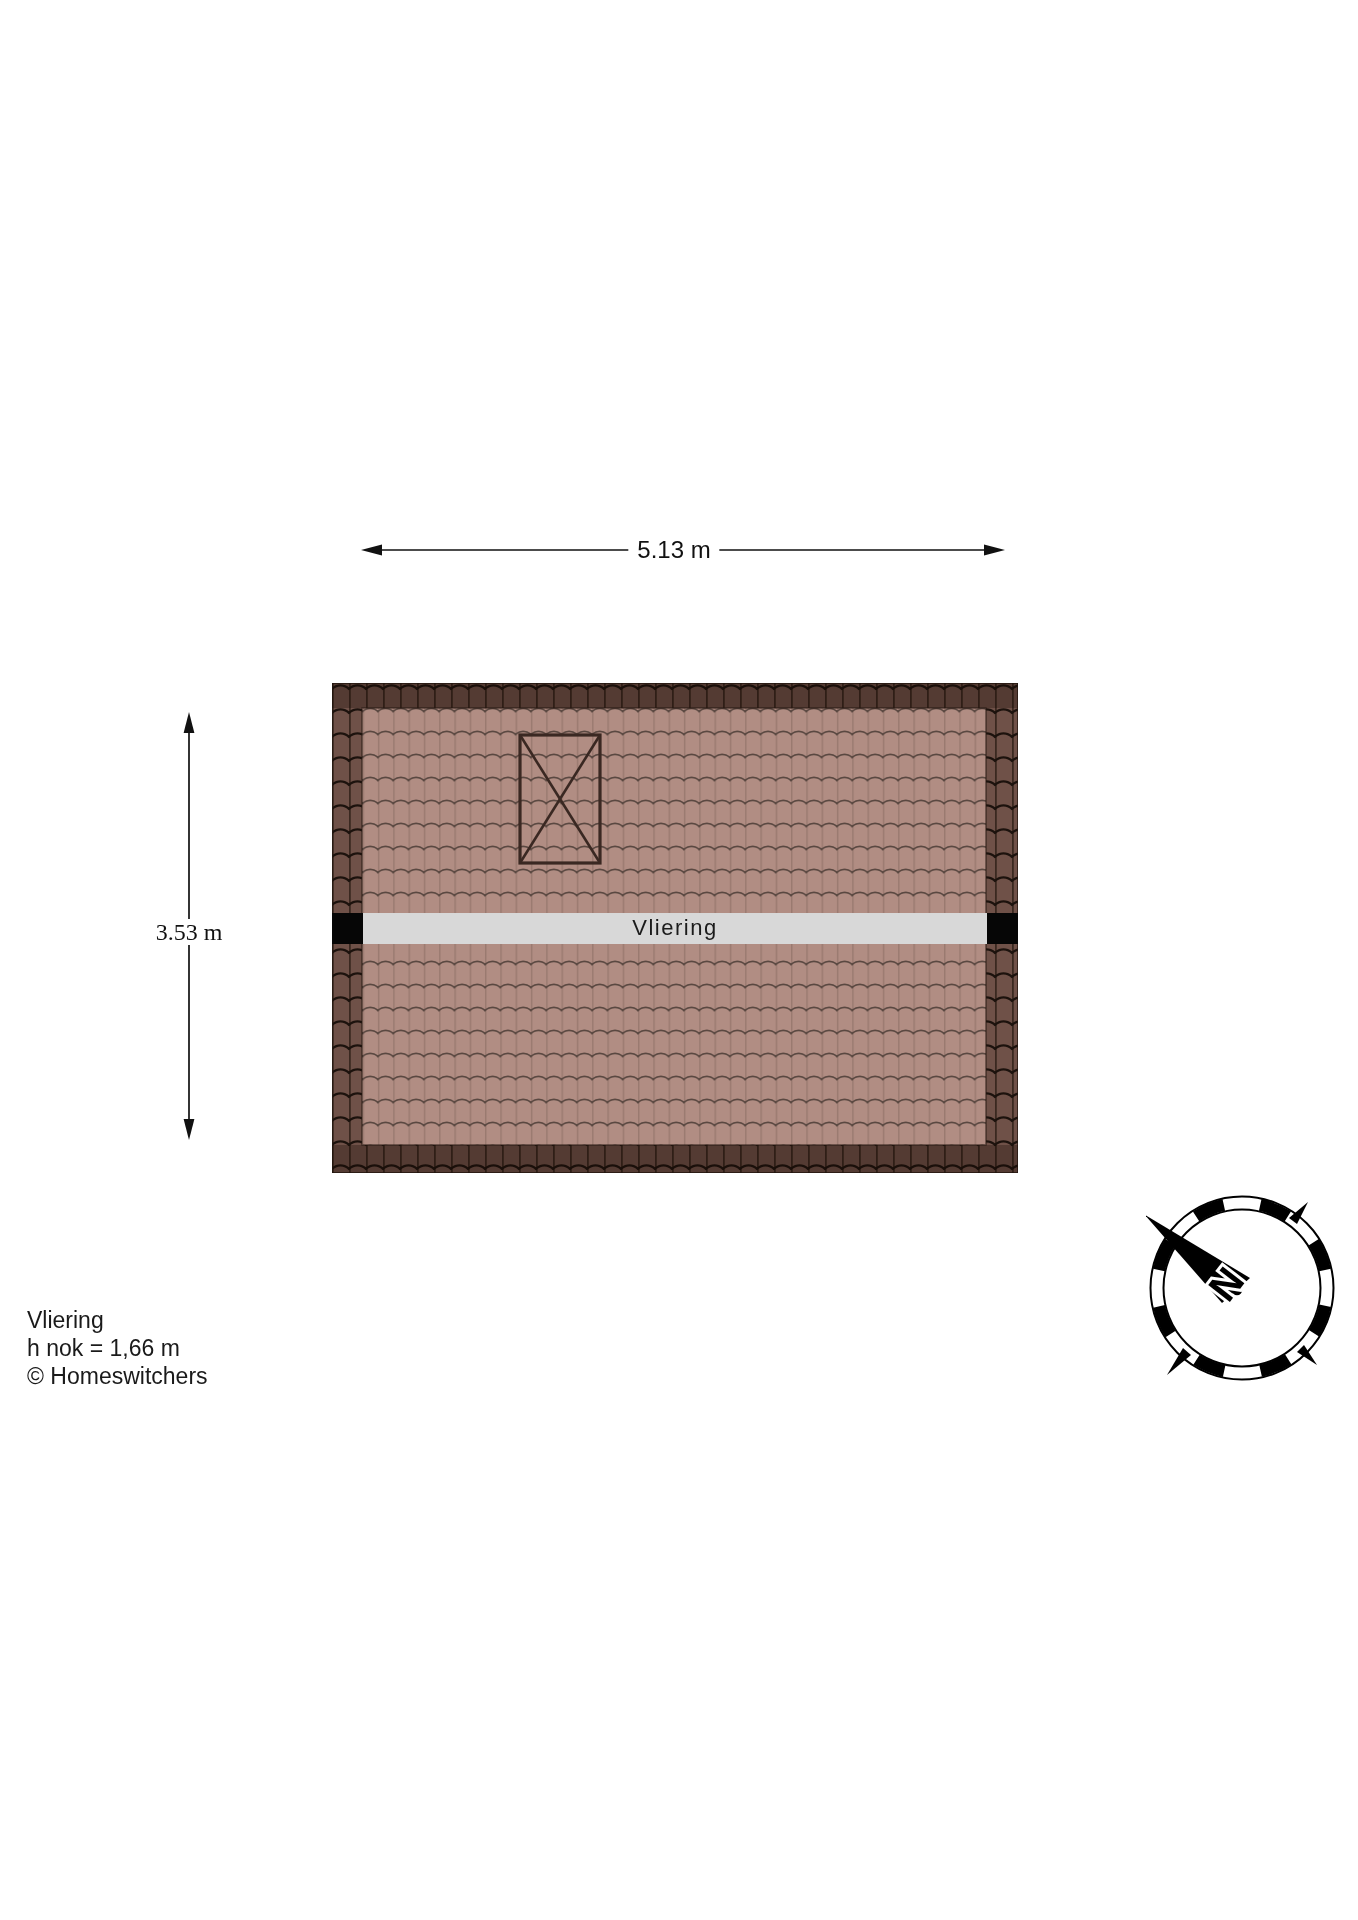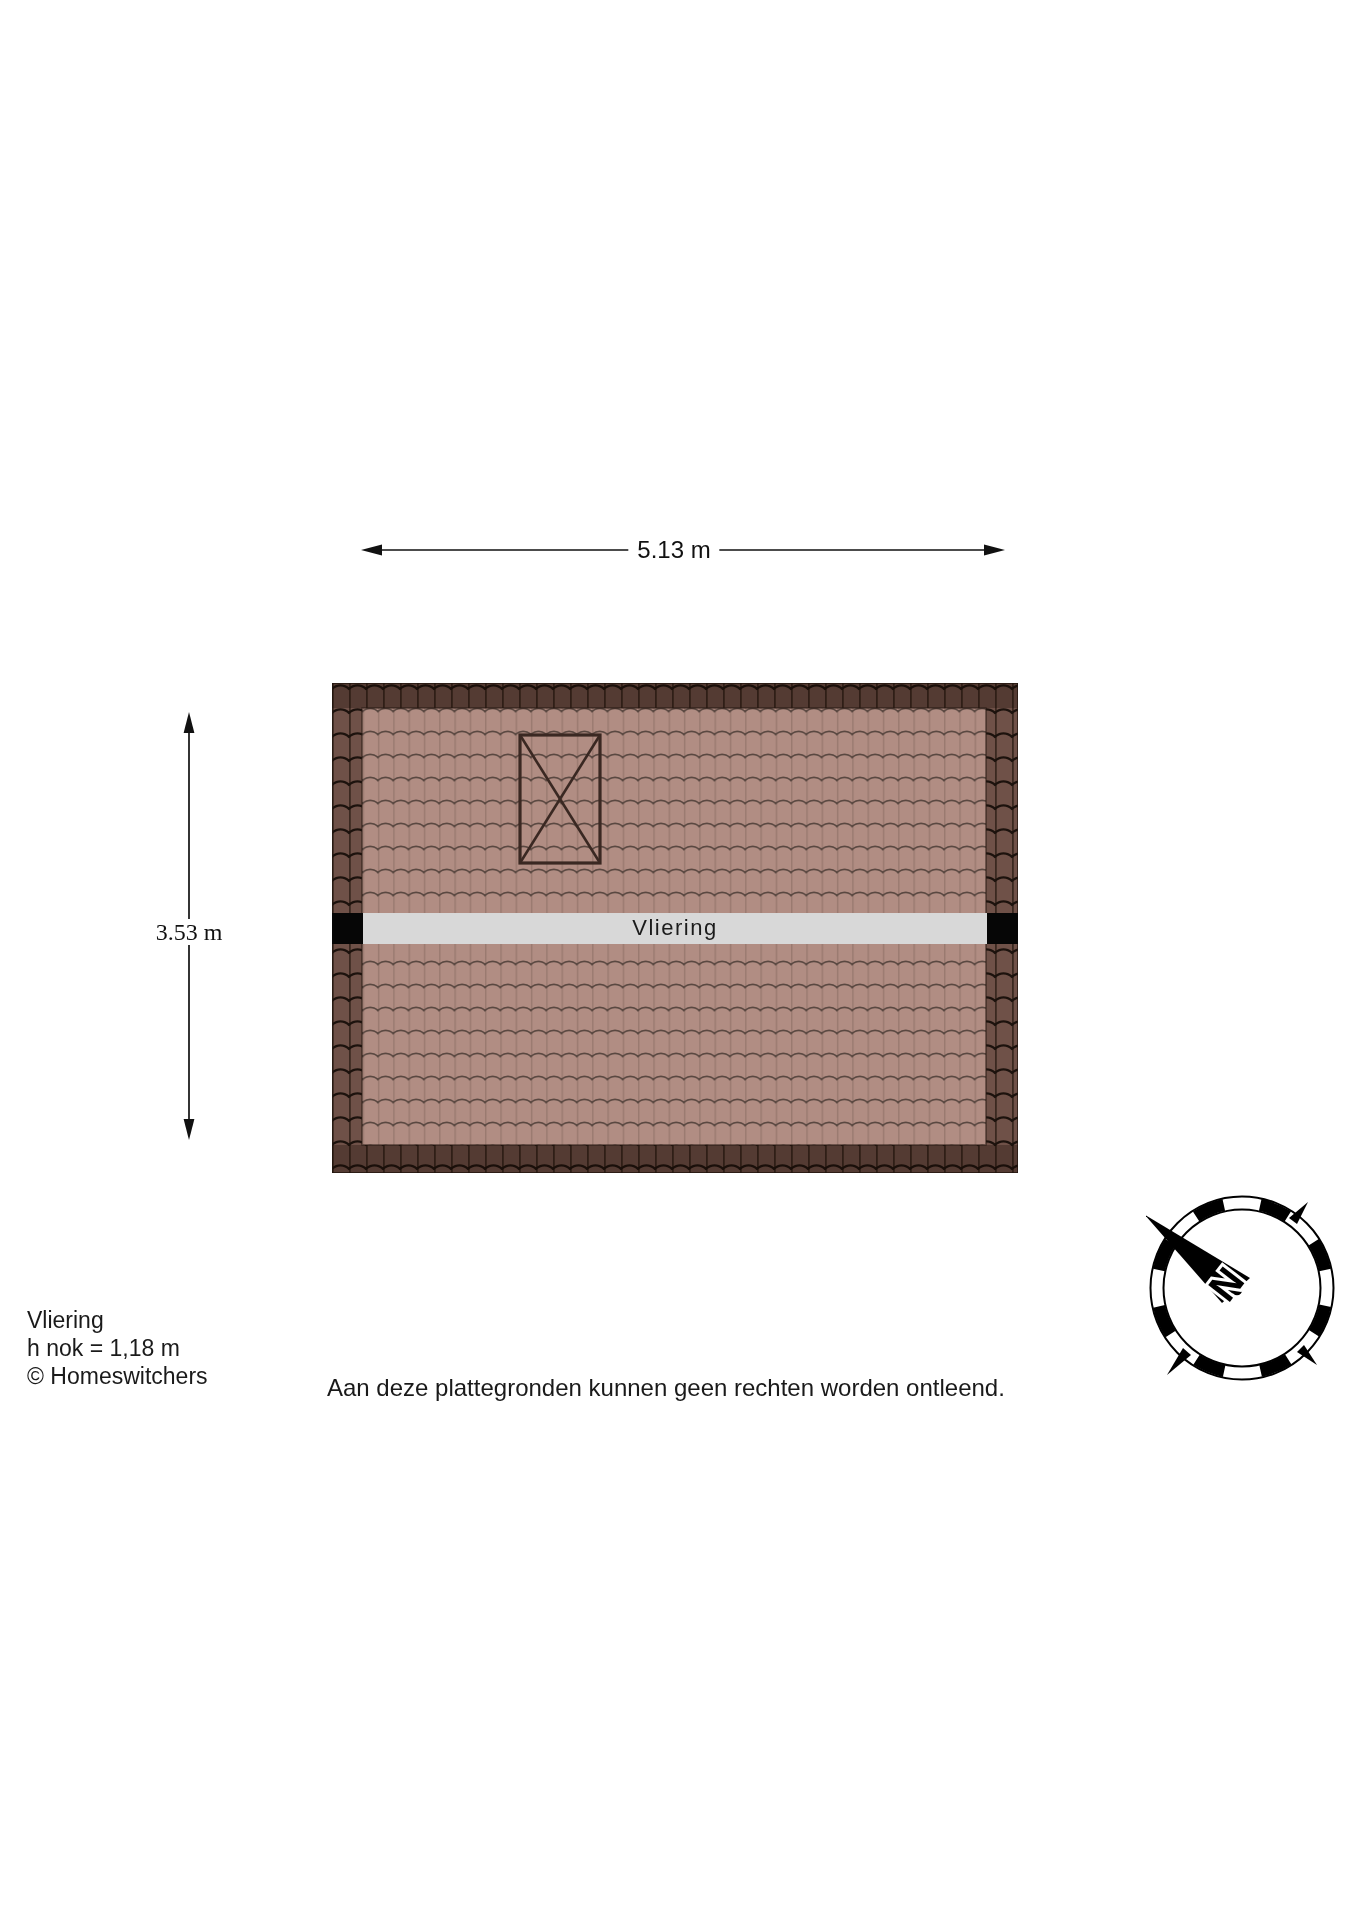--- a/index.html
+++ b/index.html
@@ -85,25 +85,24 @@
 
       <rect x="0" y="230" width="686" height="31" style="fill:var(--band,#d8d8d8)"></rect>
       <rect x="0" y="230" width="31" height="31" style="fill:var(--band-cap,#060606)"></rect>
       <rect x="655" y="230" width="31" height="31" style="fill:var(--band-cap,#060606)"></rect>
     </svg>
     <div class="band-label">Vliering</div>
   </div>
 
   <div class="abs footer-block">
     <div>Vliering</div>
-    <div>h nok = 1,18 m</div>
+    <div>h nok = 1,66 m</div>
     <div>© Homeswitchers</div>
   </div>
 
-  <div class="abs disclaimer">Aan deze plattegronden kunnen geen rechten worden ontleend.</div>
 
   <div class="abs compass">
     <svg width="192" height="192" viewBox="0 0 192 192">
       <circle cx="96" cy="96" r="91.5" fill="none" stroke="#000" stroke-width="2"></circle>
       <circle cx="96" cy="96" r="78.5" fill="none" stroke="#000" stroke-width="2"></circle>
       <circle cx="96" cy="96" r="85" fill="none" stroke="#000" stroke-width="12" stroke-dasharray="30 36.75" transform="rotate(12 96 96)"></circle>
 
       <polygon points="162,10 151,32 143,26" fill="#000"></polygon>
       <polygon points="171,173 158,153 151,160" fill="#000"></polygon>
       <polygon points="21,183 37,156 45,163" fill="#000"></polygon>

